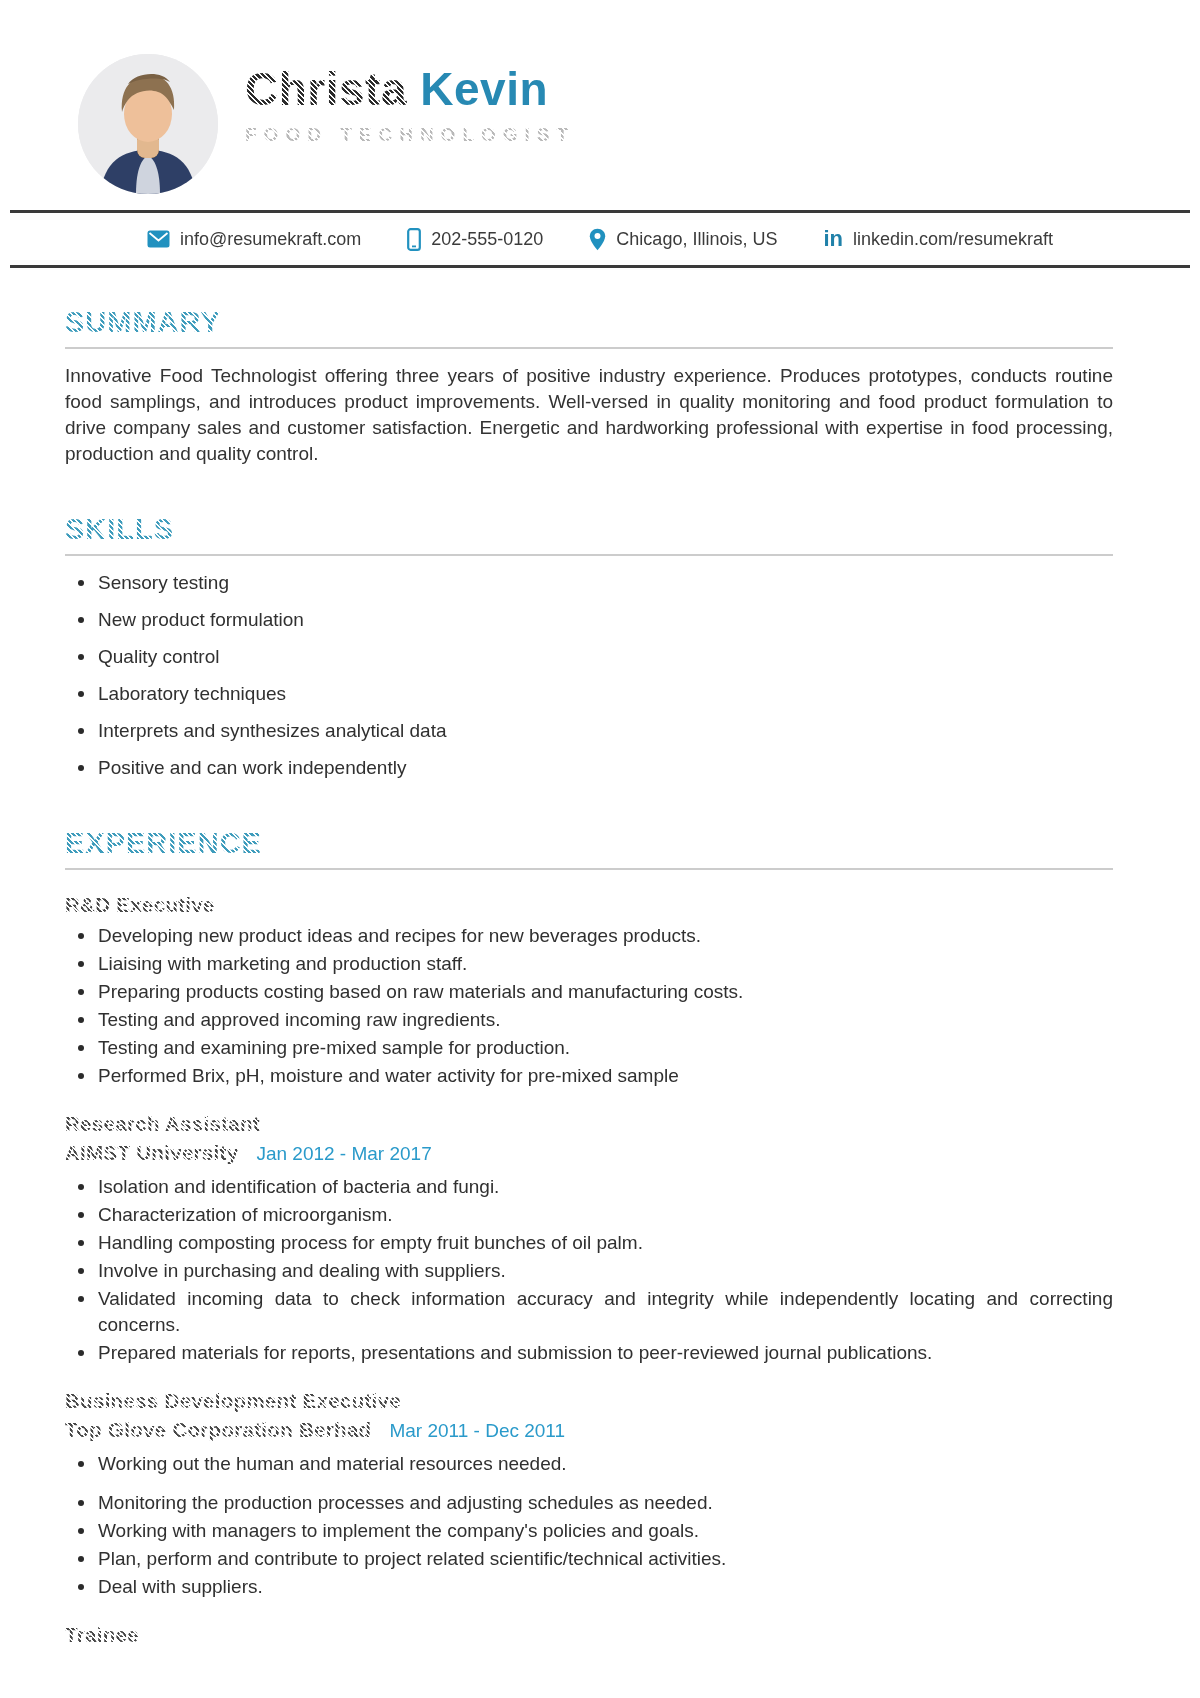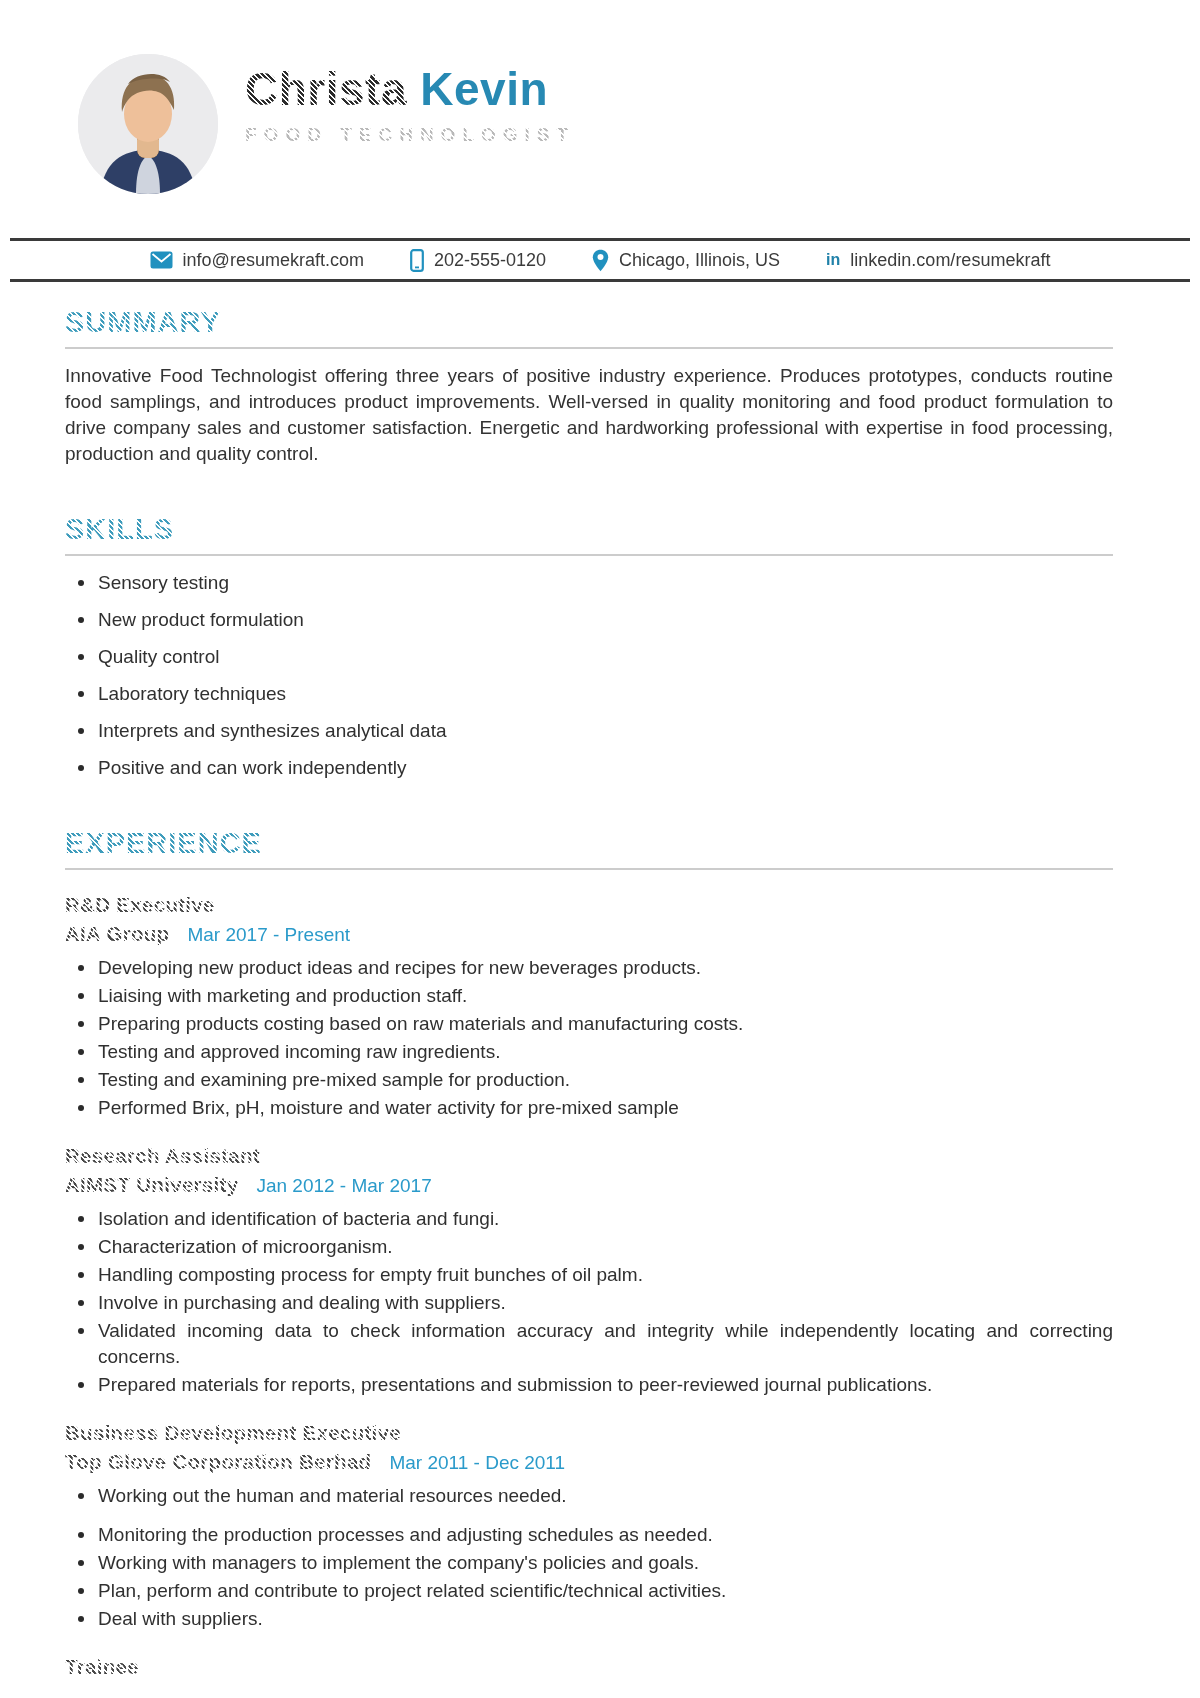--- a/index.html
+++ b/index.html
@@ -30,27 +30,26 @@
       background-image:repeating-linear-gradient(45deg, currentColor 0 2.2px, rgba(255,255,255,0.45) 2.2px 3.6px);
       -webkit-background-clip:text; background-clip:text;
       -webkit-text-fill-color:transparent;
     }
   }
 
   
   .contact-band {
     position:absolute; left:10px; right:10px; top:210px;
     border-top:3px solid #3a3a3a; border-bottom:3px solid #3a3a3a;
-    height:44px; display:flex; align-items:center; justify-content:center;
+    height:58px; display:flex; align-items:center; justify-content:center;
     gap:46px;
-    margin-top:28px;
   }
   .contact-item { display:flex; align-items:center; gap:10px; font-size:18px; color:#3b3b3b; }
   .contact-item .ico { display:inline-flex; align-items:center; }
-  .linkedin-glyph { font-size:16px; font-weight:800; color:#2081a9; letter-spacing:0; line-height:1; }
+  .linkedin-glyph { font-size:22px; font-weight:800; color:#2081a9; letter-spacing:0; line-height:1; }
 
   
   .main { position:absolute; left:65px; top:308px; width:1048px; }
 
   .section-heading {
     font-size:29px; font-weight:700; letter-spacing:1px; color:#3e9cbc;
     line-height:1; padding-bottom:10px; border-bottom:2px solid #cccccc;
   }
   .section { margin-bottom:48px; }
   .section-body { margin-top:14px; }
@@ -161,23 +160,20 @@
         <li>Positive and can work independently</li>
       </ul>
     </div>
   </div>
 
   <div class="section">
     <div class="section-heading hatch">EXPERIENCE</div>
 
     <div class="job">
       <div class="job-title hatch">R&amp;D Executive</div>
-      <div class="job-meta">
-        <span class="company hatch">AIA Group</span><span class="dates">Mar 2017 - Present</span>
-      </div>
       <ul class="dotlist">
         <li>Developing new product ideas and recipes for new beverages products.</li>
         <li>Liaising with marketing and production staff.</li>
         <li>Preparing products costing based on raw materials and manufacturing costs.</li>
         <li>Testing and approved incoming raw ingredients.</li>
         <li>Testing and examining pre-mixed sample for production.</li>
         <li>Performed Brix, pH, moisture and water activity for pre-mixed sample</li>
       </ul>
     </div>
 

